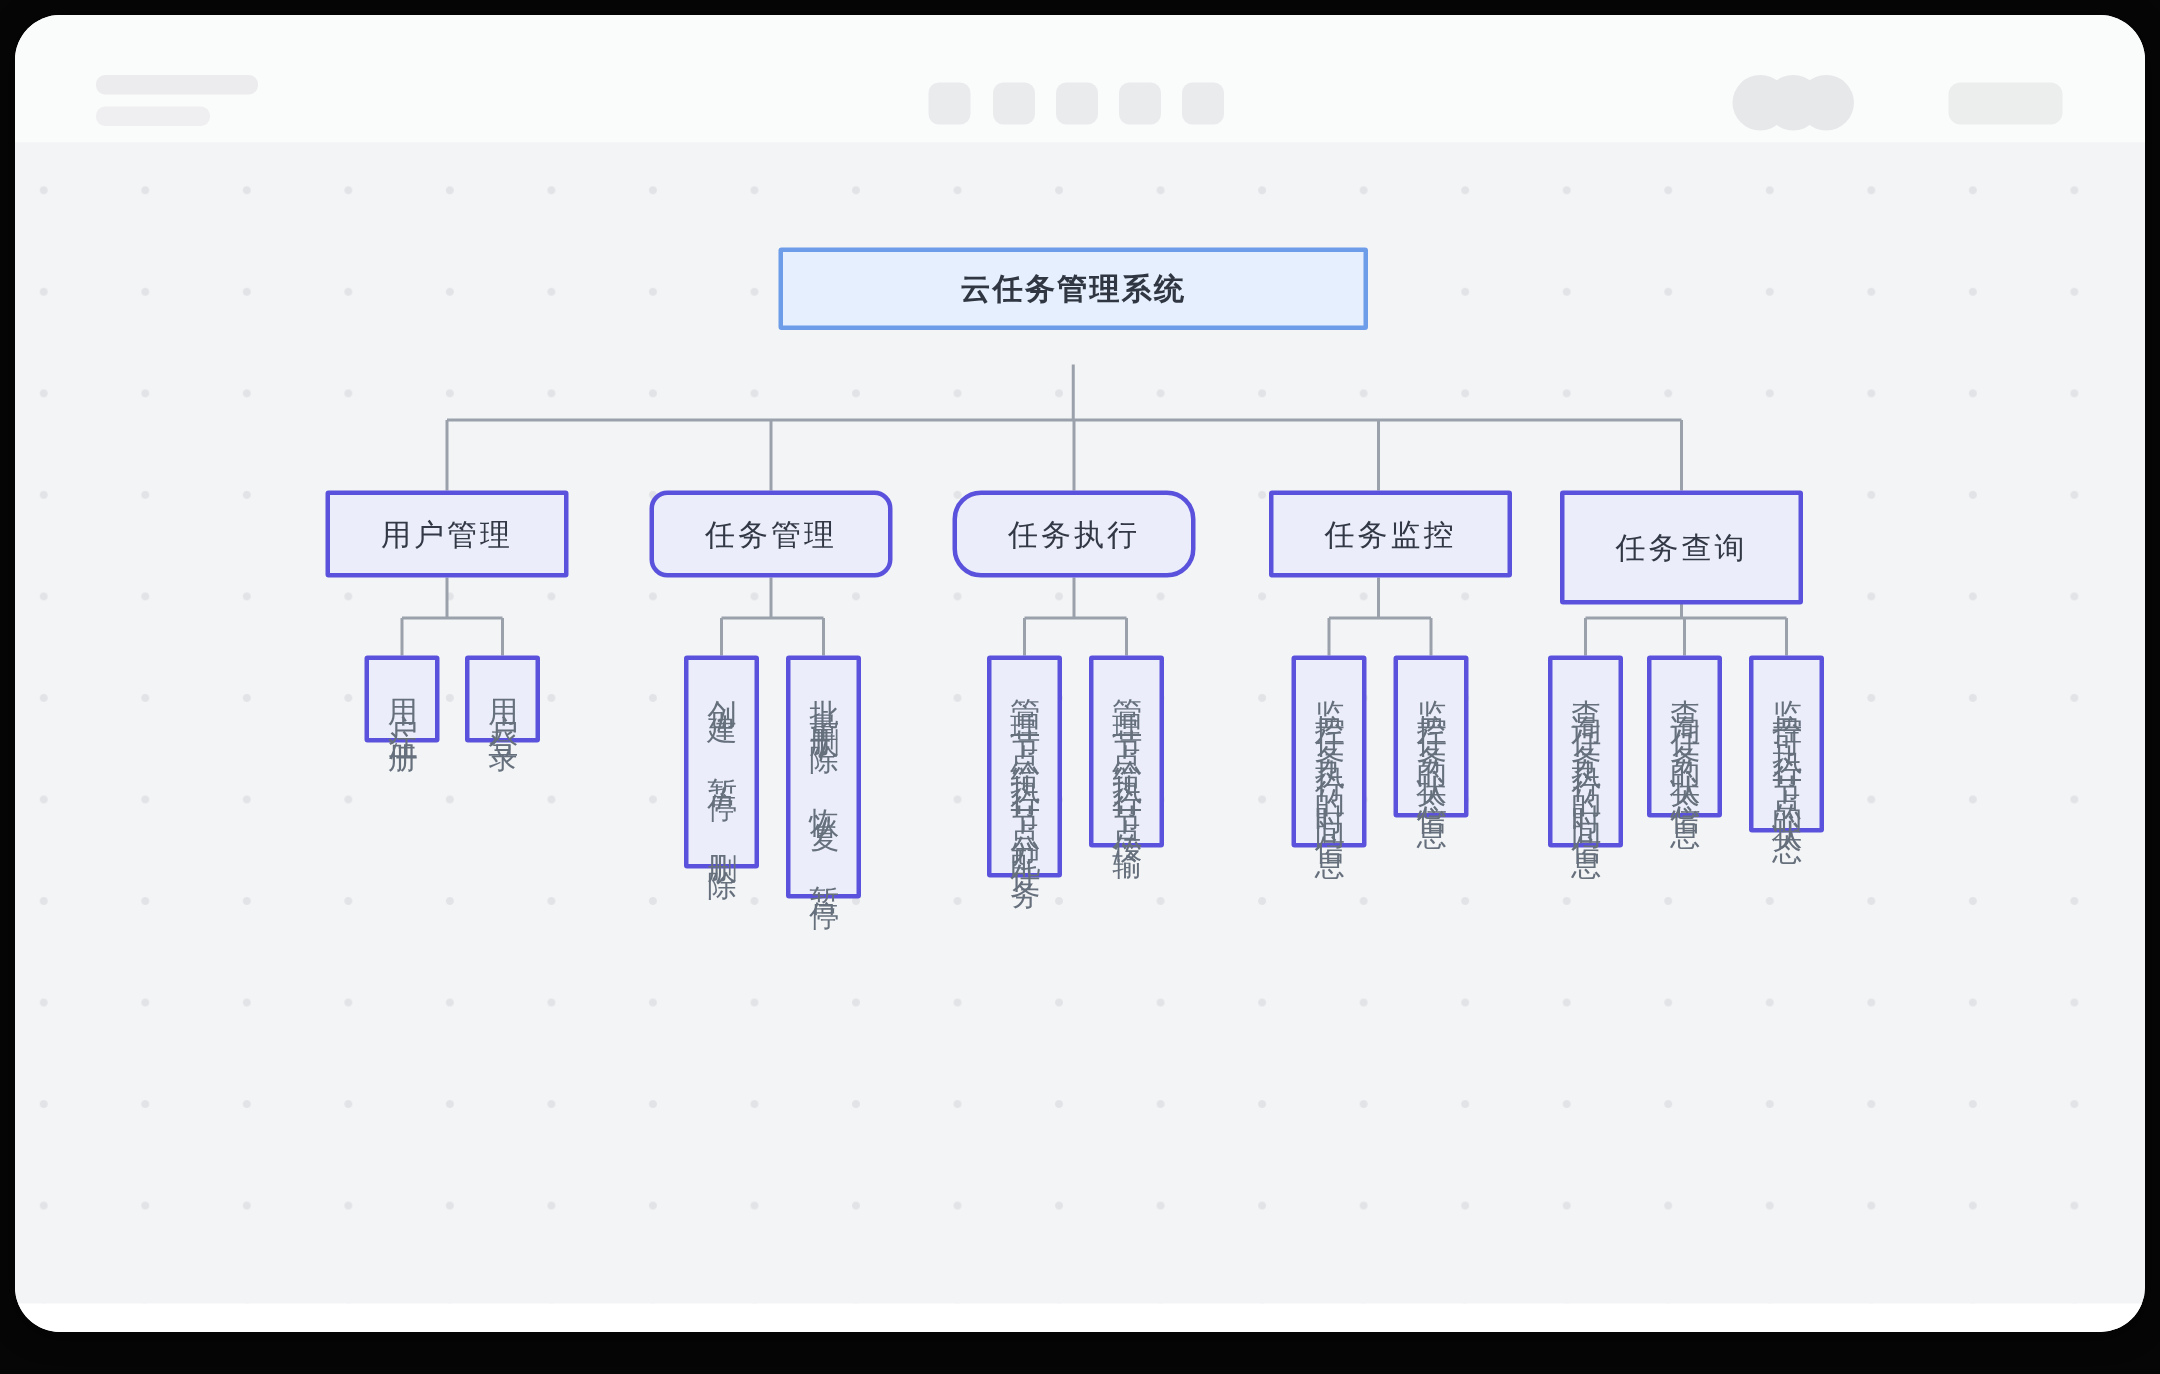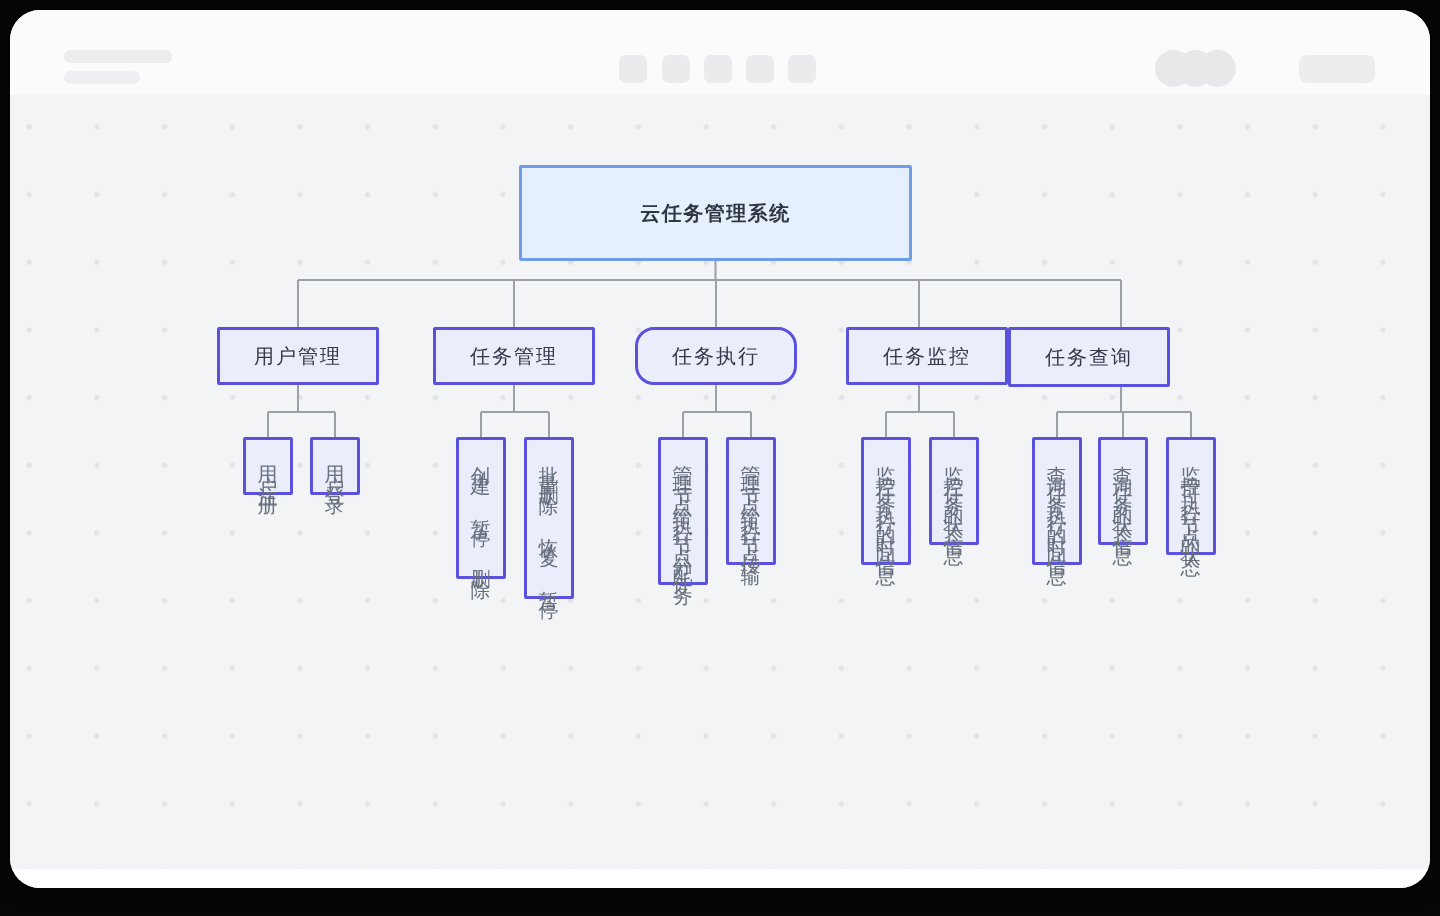--- a/index.html
+++ b/index.html
@@ -115,50 +115,50 @@
           <path d="M 876 317 V 342" fill="none" stroke="#9aa1ab" stroke-width="2"></path>
           <path d="M 944 317 V 342" fill="none" stroke="#9aa1ab" stroke-width="2"></path>
           <path d="M 1111 185 V 232" fill="none" stroke="#9aa1ab" stroke-width="2"></path>
           <path d="M 1111 290 V 317" fill="none" stroke="#9aa1ab" stroke-width="2"></path>
           <path d="M 1047 317 H 1181" fill="none" stroke="#9aa1ab" stroke-width="2"></path>
           <path d="M 1047 317 V 342" fill="none" stroke="#9aa1ab" stroke-width="2"></path>
           <path d="M 1113 317 V 342" fill="none" stroke="#9aa1ab" stroke-width="2"></path>
           <path d="M 1181 317 V 342" fill="none" stroke="#9aa1ab" stroke-width="2"></path>
         </svg>
       <div id="nodes">
-          <div class="node root" style="left: 509px; top: 70px; width: 393px; height: 96px;">云任务管理系统</div>
+          <div class="node root" style="left: 509px; top: 70px; width: 393px; height: 55px;">云任务管理系统</div>
           <div class="node branch" style="left: 207px; top: 232px; width: 162px; height: 58px;">用户管理</div>
           <div class="node leaf" style="left: 233px; top: 342px;">
             <span class="leaf-text">用户注册</span>
           </div>
           <div class="node leaf" style="left: 300px; top: 342px;">
             <span class="leaf-text">用户登录</span>
           </div>
-          <div class="node branch" style="left: 423px; top: 232px; width: 162px; height: 58px;">任务管理</div>
+          <div class="node branch" style="left: 423px; top: 232px; width: 162px; height: 58px; border-radius: 12px;">任务管理</div>
           <div class="node leaf" style="left: 446px; top: 342px;">
             <span class="leaf-text">创建/暂停/删除</span>
           </div>
           <div class="node leaf" style="left: 514px; top: 342px;">
             <span class="leaf-text">批量删除/恢复/暂停</span>
           </div>
           <div class="node branch" style="left: 625px; top: 232px; width: 162px; height: 58px; border-radius: 19px;">任务执行</div>
           <div class="node leaf" style="left: 648px; top: 342px;">
             <span class="leaf-text">管理节点给执行节点分配任务</span>
           </div>
           <div class="node leaf" style="left: 716px; top: 342px;">
             <span class="leaf-text">管理节点给执行节点传输</span>
           </div>
           <div class="node branch" style="left: 836px; top: 232px; width: 162px; height: 58px;">任务监控</div>
           <div class="node leaf" style="left: 851px; top: 342px;">
             <span class="leaf-text">监控任务执行的时间信息</span>
           </div>
           <div class="node leaf" style="left: 919px; top: 342px;">
             <span class="leaf-text">监控任务的状态信息</span>
           </div>
-          <div class="node branch" style="left: 998px; top: 232px; width: 162px; height: 60px;">任务查询</div>
+          <div class="node branch" style="left: 1030px; top: 232px; width: 162px; height: 76px;">任务查询</div>
           <div class="node leaf" style="left: 1022px; top: 342px;">
             <span class="leaf-text">查询任务执行的时间信息</span>
           </div>
           <div class="node leaf" style="left: 1088px; top: 342px;">
             <span class="leaf-text">查询任务的状态信息</span>
           </div>
           <div class="node leaf" style="left: 1156px; top: 342px;">
             <span class="leaf-text">监控可执行节点的状态</span>
           </div>
         </div>

